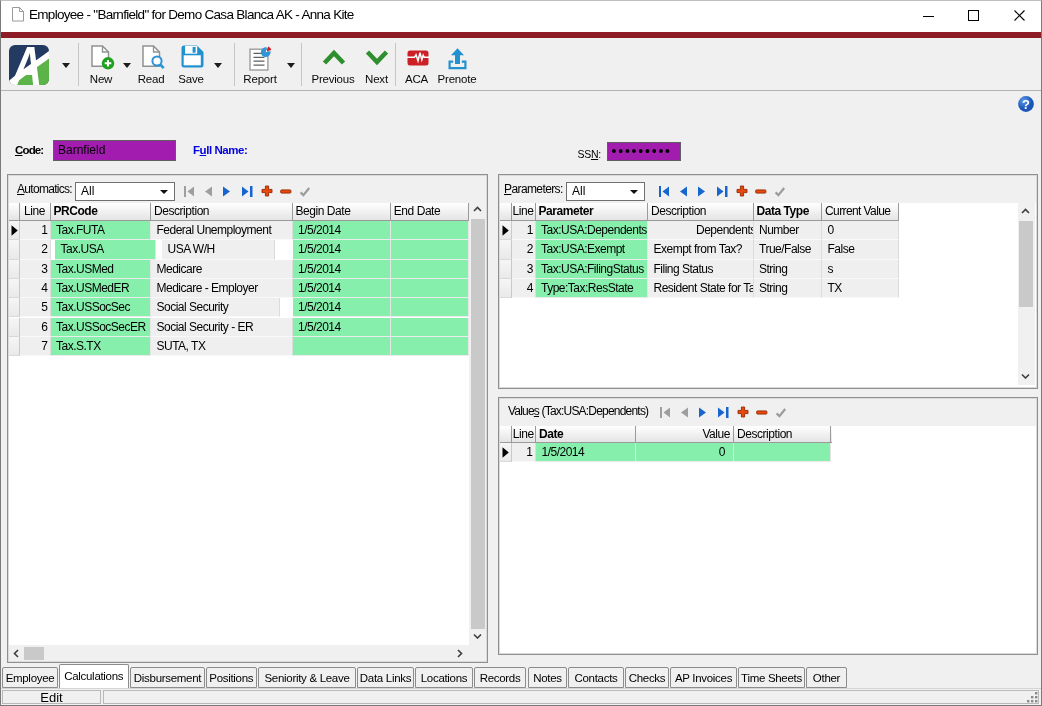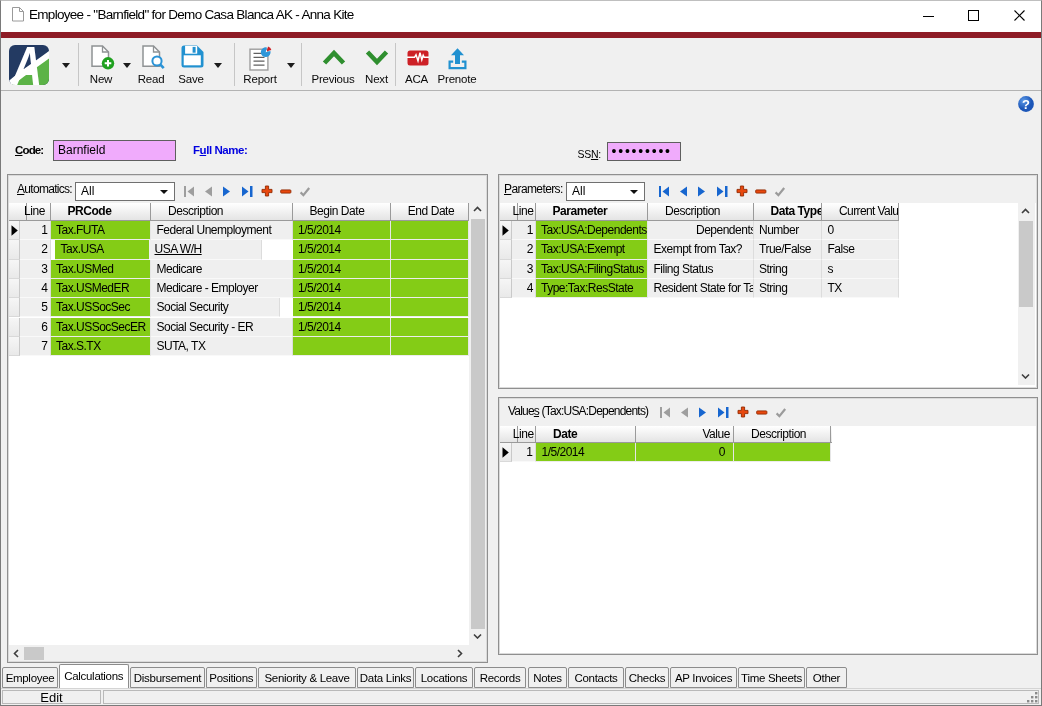--- a/index.html
+++ b/index.html
@@ -13,30 +13,30 @@
 
 #redbar { position:absolute; left:0; top:31px; width:1040px; height:6px; background:#8e1c26; }
 
 #toolbar { position:absolute; left:0; top:37px; width:1040px; height:53px; background:#f0f0f0; border-bottom:1px solid #b3b3b3; }
 .tsep { position:absolute; top:5px; height:43px; width:1px; background:#c6c6c6; }
 .tlabel { position:absolute; top:35px; font-size:11.5px; letter-spacing:-0.2px; color:#0a0a0a; text-align:center; white-space:nowrap; }
 .darr { position:absolute; width:0; height:0; border-left:4.5px solid transparent; border-right:4.5px solid transparent; border-top:5px solid #1c1c1c; }
 
 #heading { position:absolute; left:10px; top:99px; font-size:20.5px; color:#000; letter-spacing:0px; }
 .flabel { position:absolute; top:141.5px; font-size:12px; color:#000; }
-.input { position:absolute; background:#f0abfc; border:1px solid #5f5f5f; font-size:12px; }
+.input { position:absolute; background:#a21caf; border:1px solid #5f5f5f; font-size:12px; }
 
 .panel { position:absolute; background:#fff; border:1px solid #8f8f8f; box-shadow:inset 0 0 0 1px #dadada; }
 .pstrip { position:absolute; background:#f0f0f0; }
 .gridhead { position:absolute; background:linear-gradient(#ffffff,#e4e4e4); border-bottom:1px solid #9a9a9a; }
-.hcell { position:absolute; top:0; height:100%; border-right:1px solid #9a9a9a; line-height:17px; padding-left:17px; white-space:nowrap; overflow:hidden; letter-spacing:-0.45px; }
+.hcell { position:absolute; top:0; height:100%; border-right:1px solid #9a9a9a; line-height:17px; padding-left:3px; white-space:nowrap; overflow:hidden; letter-spacing:-0.45px; }
 .cell { position:absolute; top:0; height:100%; white-space:nowrap; overflow:hidden; line-height:19.3px; padding-left:5.5px; letter-spacing:-0.5px; }
 .selcell { background:linear-gradient(#f6f6f6,#e9e9e9); border-right:1px solid #c9c9c9; border-bottom:1px solid #d9d9d9; }
 .gray { background:#efefef; border-right:1px solid #dcdcdc; border-bottom:1px solid #f9f9f9; }
-.white { background:#84cc16; border-right:1px solid #e6e6e6; border-bottom:1px solid #ececec; }
+.white { background:#86efac; border-right:1px solid #e6e6e6; border-bottom:1px solid #ececec; }
 .num { text-align:right; padding-right:4px; padding-left:0; }
 
 .sbtrack { position:absolute; background:#f0f0f0; }
 .sbthumb { position:absolute; background:#c9c9c9; }
 
 .combo { position:absolute; background:#fff; border:1px solid #707070; height:19px; font-size:12px; line-height:17px; padding-left:5px; }
 .combo .ca { position:absolute; right:6px; top:7px; width:0; height:0; border-left:4px solid transparent; border-right:4px solid transparent; border-top:4.5px solid #101010; }
 
 .tab { position:absolute; top:666px; height:21px; background:#f0f0f0; border:1px solid #8c8c8c; border-radius:2px 2px 0 0; text-align:center; font-size:11.5px; letter-spacing:-0.3px; line-height:20px; white-space:nowrap; overflow:hidden; }
 .tab.active { top:663px; height:24px; background:#ffffff; border-bottom:none; line-height:22px; z-index:5; }
@@ -266,21 +266,21 @@
         <div class="cell gray num" style="left:10.5px;width:31px;padding-right:2px;">1</div>
         <div class="cell white" style="left:41.5px;width:100.5px;">Tax.FUTA</div>
         <div class="cell gray" style="left:142px;width:141.5px;">Federal Unemployment</div>
         <div class="cell white" style="left:283.5px;width:98.3px;">1/5/2014</div>
         <div class="cell white" style="left:381.8px;width:78.2px;"></div>
       </div>
       <div class="abs" style="left:8px;top:239.3px;width:460px;height:19.3px">
         <div class="cell selcell" style="left:0px;width:10.5px;"></div>
         <div class="cell gray num" style="left:10.5px;width:31px;padding-right:2px;">2</div>
         <div class="cell white" style="left:46px;width:100.5px;">Tax.USA</div>
-        <div class="cell gray" style="left:140px;width:113px;text-decoration:underline;">USA W/H</div>
+        <div class="cell gray" style="left:153px;width:113px;">USA W/H</div>
         <div class="cell white" style="left:283.5px;width:98.3px;">1/5/2014</div>
         <div class="cell white" style="left:381.8px;width:78.2px;"></div>
       </div>
       <div class="abs" style="left:8px;top:258.6px;width:460px;height:19.3px">
         <div class="cell selcell" style="left:0px;width:10.5px;"></div>
         <div class="cell gray num" style="left:10.5px;width:31px;padding-right:2px;">3</div>
         <div class="cell white" style="left:41.5px;width:100.5px;">Tax.USMed</div>
         <div class="cell gray" style="left:142px;width:141.5px;">Medicare</div>
         <div class="cell white" style="left:283.5px;width:98.3px;">1/5/2014</div>
         <div class="cell white" style="left:381.8px;width:78.2px;"></div>

